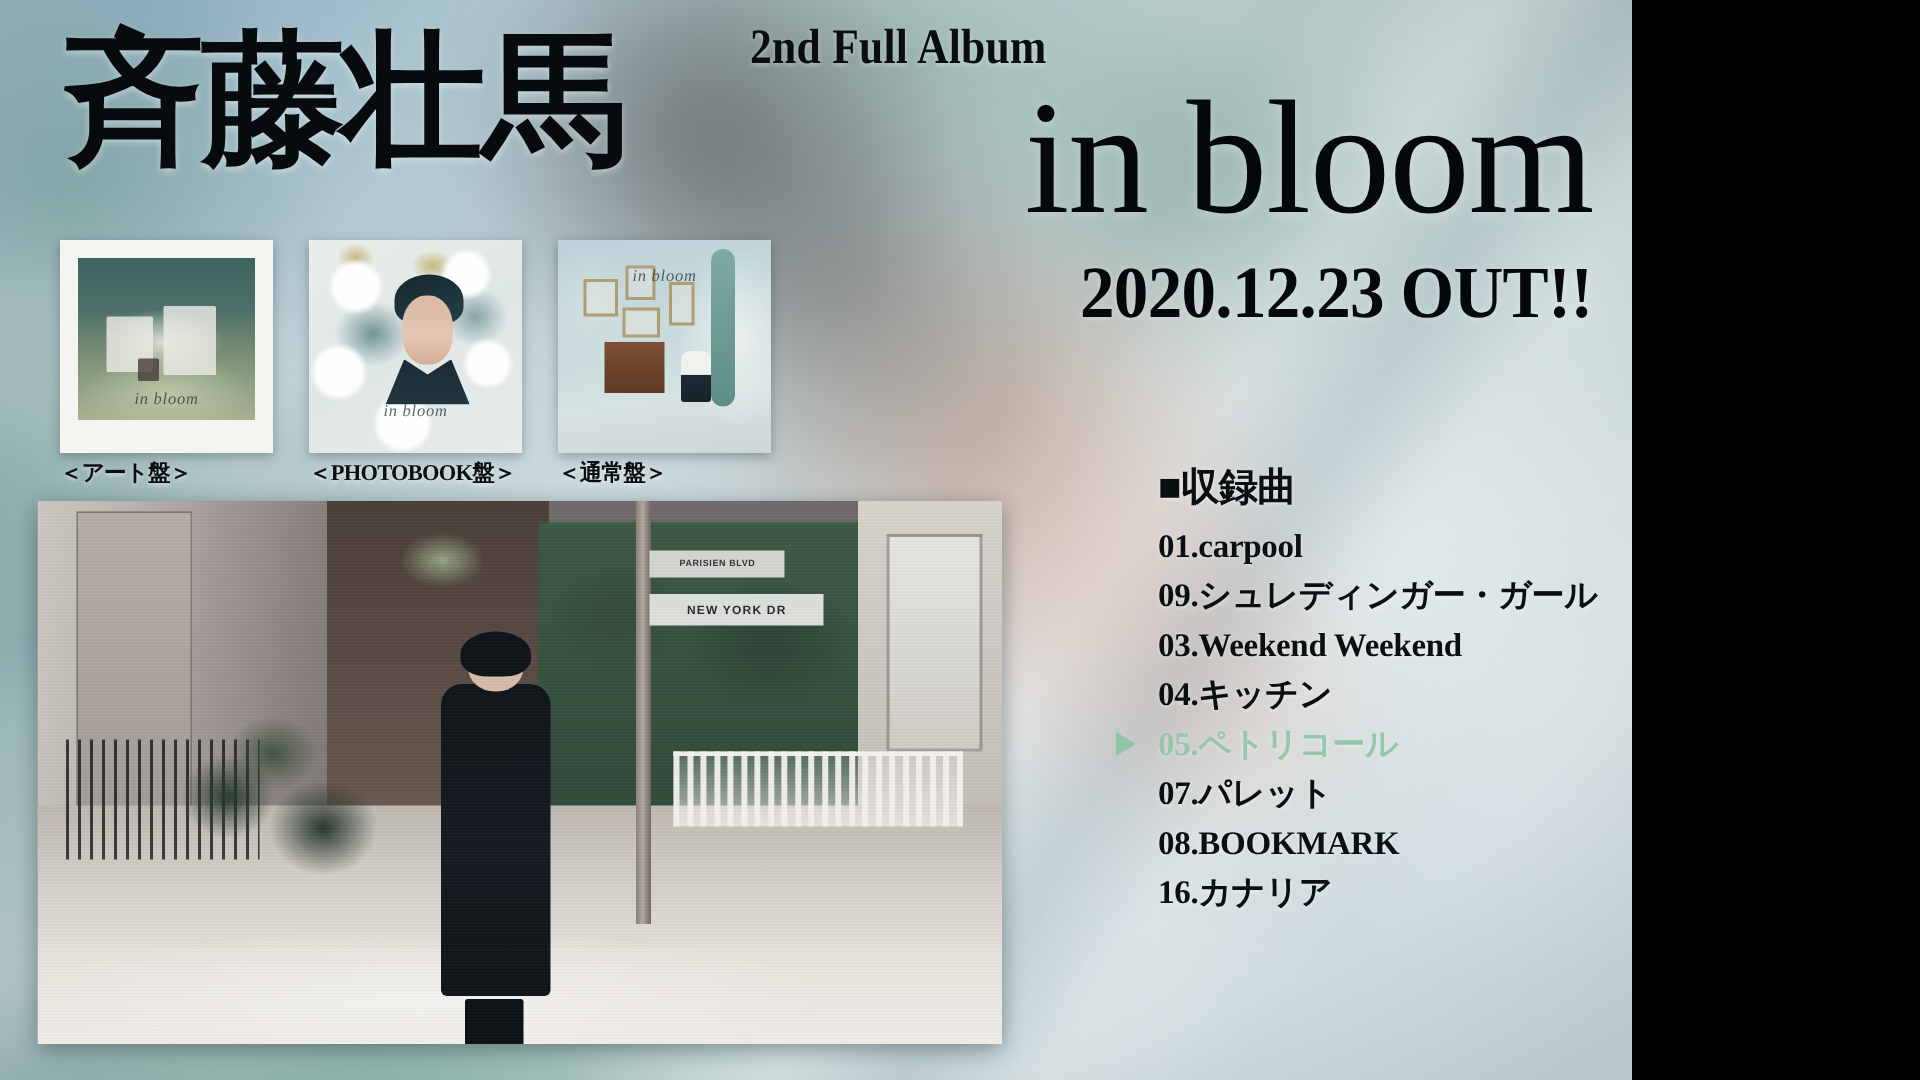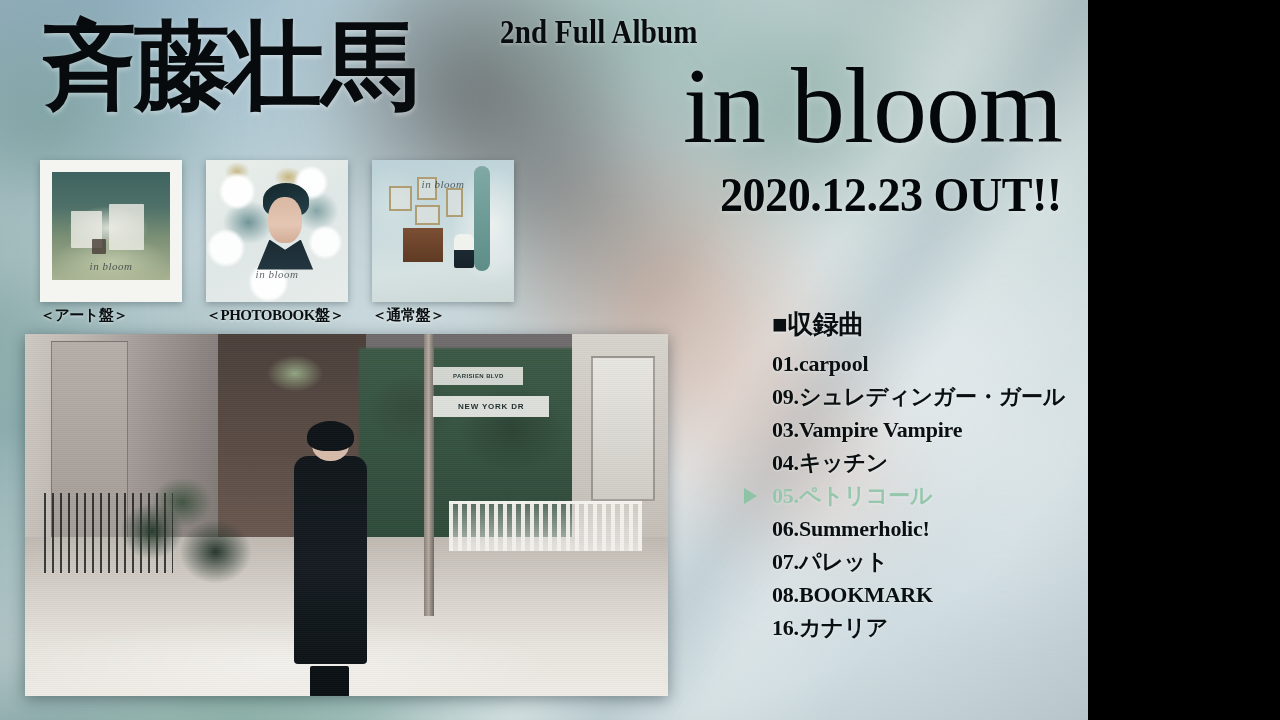--- a/index.html
+++ b/index.html
@@ -401,23 +401,22 @@
       <div class="hair"></div>
     </div>
     <div class="vf" id="vf-grain"></div>
   </div>
 
   <div id="tracklist">
     <div id="tracklist-heading">■収録曲</div>
     <div id="tracklist-rows">
         <div class="track"><span class="num">01.</span><span class="title">carpool</span></div>
         <div class="track"><span class="num">09.</span><span class="title">シュレディンガー・ガール</span></div>
-        <div class="track"><span class="num">03.</span><span class="title">Vampire Vampire</span></div>
+        <div class="track"><span class="num">03.</span><span class="title">Weekend Weekend</span></div>
         <div class="track"><span class="num">04.</span><span class="title">キッチン</span></div>
         <div class="track current"><span class="play-cursor"></span><span class="num">05.</span><span class="title">ペトリコール</span></div>
-        <div class="track"><span class="num">06.</span><span class="title">Summerholic!</span></div>
         <div class="track"><span class="num">07.</span><span class="title">パレット</span></div>
         <div class="track"><span class="num">08.</span><span class="title">BOOKMARK</span></div>
         <div class="track"><span class="num">16.</span><span class="title">カナリア</span></div>
       </div>
   </div>
 
 </div>
 
 </body></html>

